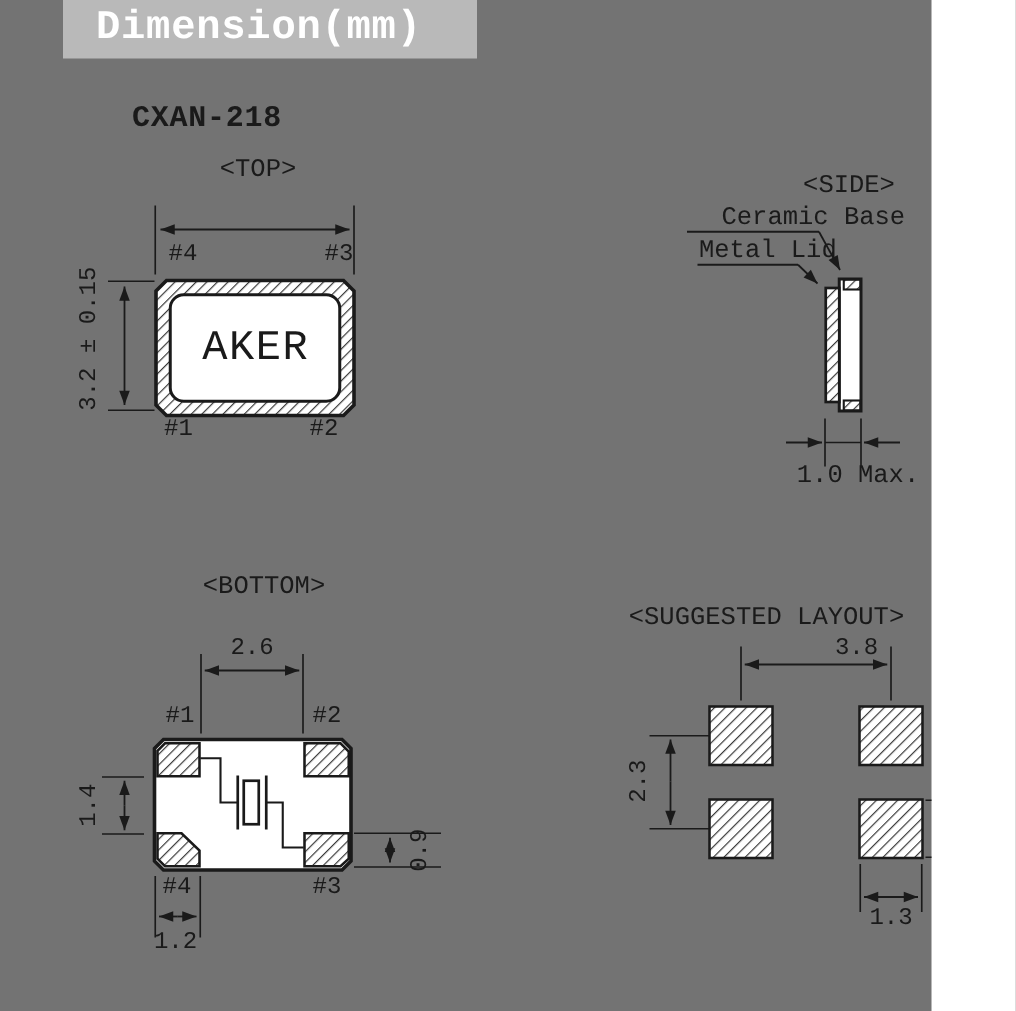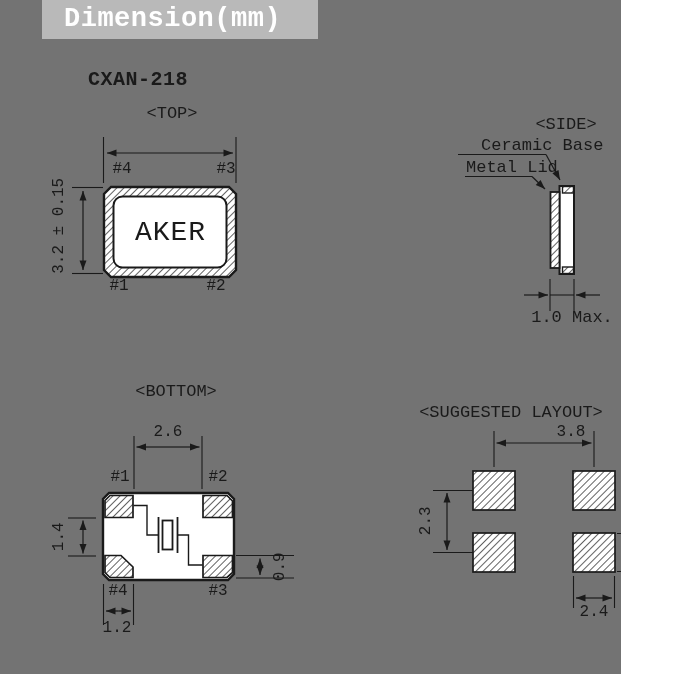--- a/index.html
+++ b/index.html
@@ -216,15 +216,15 @@
   <div class="lbl rot ctr f16" style="left:43px;top:528px;width:34px;">1.4</div>
   <div class="lbl rot ctr f16" style="left:264px;top:558px;width:34px;">0.9</div>
   <div class="lbl ctr f16" style="left:103px;top:583px;width:30px;">#4</div>
   <div class="lbl ctr f16" style="left:203px;top:583px;width:30px;">#3</div>
   <div class="lbl ctr f16" style="left:92px;top:620px;width:50px;">1.2</div>
 
   <div class="lbl ctr f17" style="left:401px;top:404px;width:220px;">&lt;SUGGESTED LAYOUT&gt;</div>
   <div class="lbl ctr f16" style="left:546px;top:424px;width:50px;">3.8</div>
   <div class="lbl rot ctr f16" style="left:410px;top:512px;width:34px;">2.3</div>
   <div class="lbl rot ctr f16" style="left:639px;top:543px;width:34px;">1.4</div>
-  <div class="lbl ctr f16" style="left:569px;top:604px;width:50px;">2.4</div>
+  <div class="lbl ctr f16" style="left:569px;top:604px;width:50px;">1.3</div>
 
 </div>
 
 </body></html>

